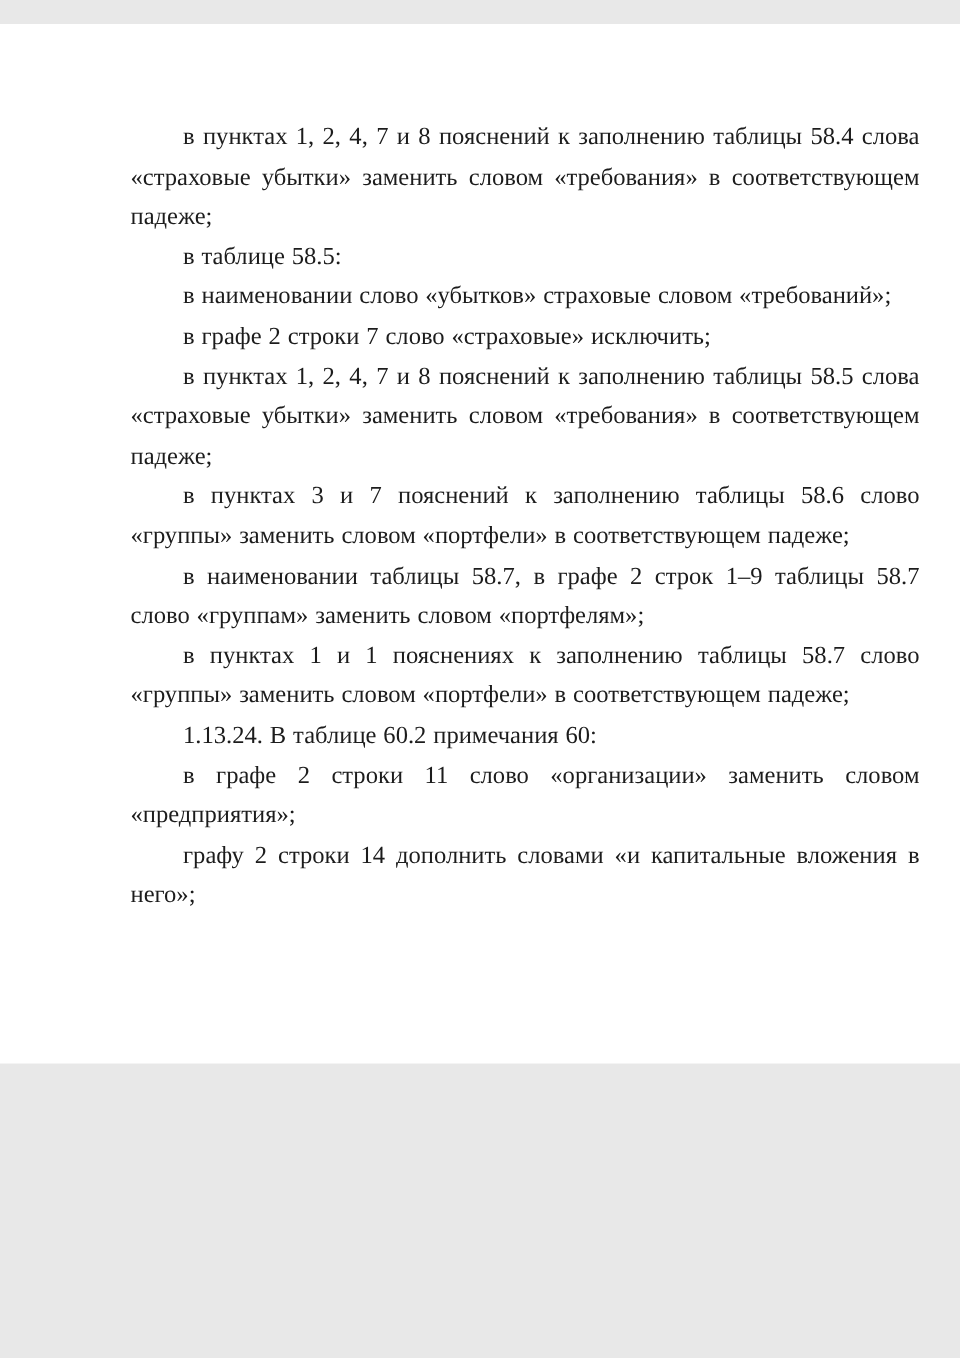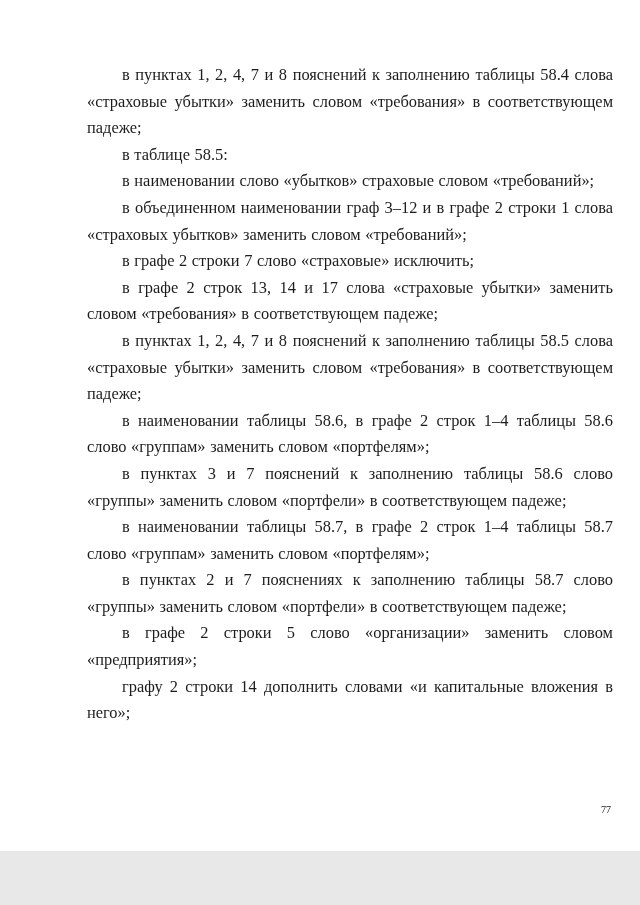--- a/index.html
+++ b/index.html
@@ -4,22 +4,22 @@
 <title>Document page</title>
 <style>
   html, body {
     margin: 0;
     padding: 0;
     background: #e8e8e8;
   }
   .page {
     position: relative;
     width: 640px;
-    height: 851px;
-    margin: 0 auto;
+    height: 693px;
+    margin: 16px auto;
     background: #ffffff;
     font-family: "Liberation Serif", "DejaVu Serif", serif;
     color: #1c1c1c;
     overflow: hidden;
   }
   .textblock {
     position: absolute;
     left: 87px;
     top: 62px;
     width: 526px;
@@ -52,27 +52,25 @@
   }
 </style>
 </head>
 <body>
 
 <div class="page">
   <div class="textblock">
     <p>в пунктах 1, 2, 4, 7 и 8 пояснений к заполнению таблицы 58.4 слова «страховые убытки» заменить словом «требования» в соответствующем падеже;</p>
     <p>в таблице 58.5:</p>
     <p>в наименовании слово «убытков» страховые словом «требований»;</p>
-    <p>в объединенном наименовании граф 3–12 и в графе 2 строки 1 слова «страховых убытков» заменить словом «требований»;</p>
     <p>в графе 2 строки 7 слово «страховые» исключить;</p>
-    <p>в графе 2 строк 13, 14 и 17 слова «страховые убытки» заменить словом «требования» в соответствующем падеже;</p>
     <p>в пунктах 1, 2, 4, 7 и 8 пояснений к заполнению таблицы 58.5 слова «страховые убытки» заменить словом «требования» в соответствующем падеже;</p>
-    <p>в наименовании таблицы 58.6, в графе 2 строк 1–4 таблицы 58.6 слово «группам» заменить словом «портфелям»;</p>
     <p>в пунктах 3 и 7 пояснений к заполнению таблицы 58.6 слово «группы» заменить словом «портфели» в соответствующем падеже;</p>
-    <p>в наименовании таблицы 58.7, в графе 2 строк 1–4 таблицы 58.7 слово «группам» заменить словом «портфелям»;</p>
-    <p>в пунктах 2 и 7 пояснениях к заполнению таблицы 58.7 слово «группы» заменить словом «портфели» в соответствующем падеже;</p>
-    <p>в графе 2 строки 5 слово «организации» заменить словом «предприятия»;</p>
+    <p>в наименовании таблицы 58.7, в графе 2 строк 1–9 таблицы 58.7 слово «группам» заменить словом «портфелям»;</p>
+    <p>в пунктах 1 и 1 пояснениях к заполнению таблицы 58.7 слово «группы» заменить словом «портфели» в соответствующем падеже;</p>
+    <p>1.13.24. В таблице 60.2 примечания 60:</p>
+    <p>в графе 2 строки 11 слово «организации» заменить словом «предприятия»;</p>
     <p>графу 2 строки 14 дополнить словами «и капитальные вложения в него»;</p>
 
   </div>
   <div class="speck"></div>
   <div class="page-number">77</div>
 </div>
 
 </body></html>

